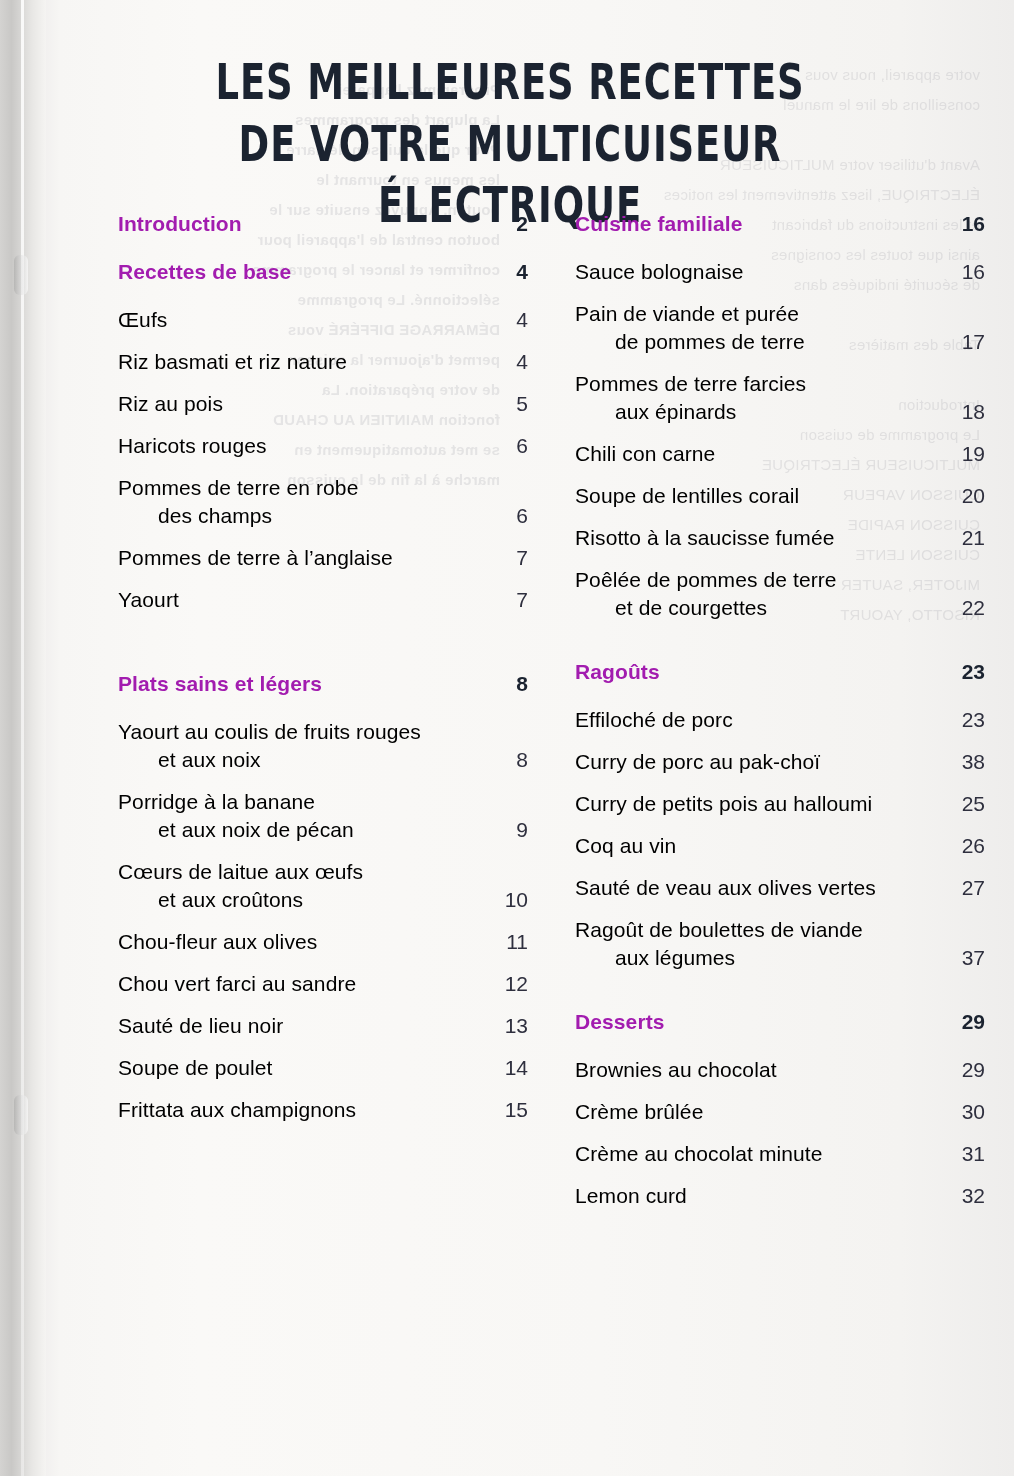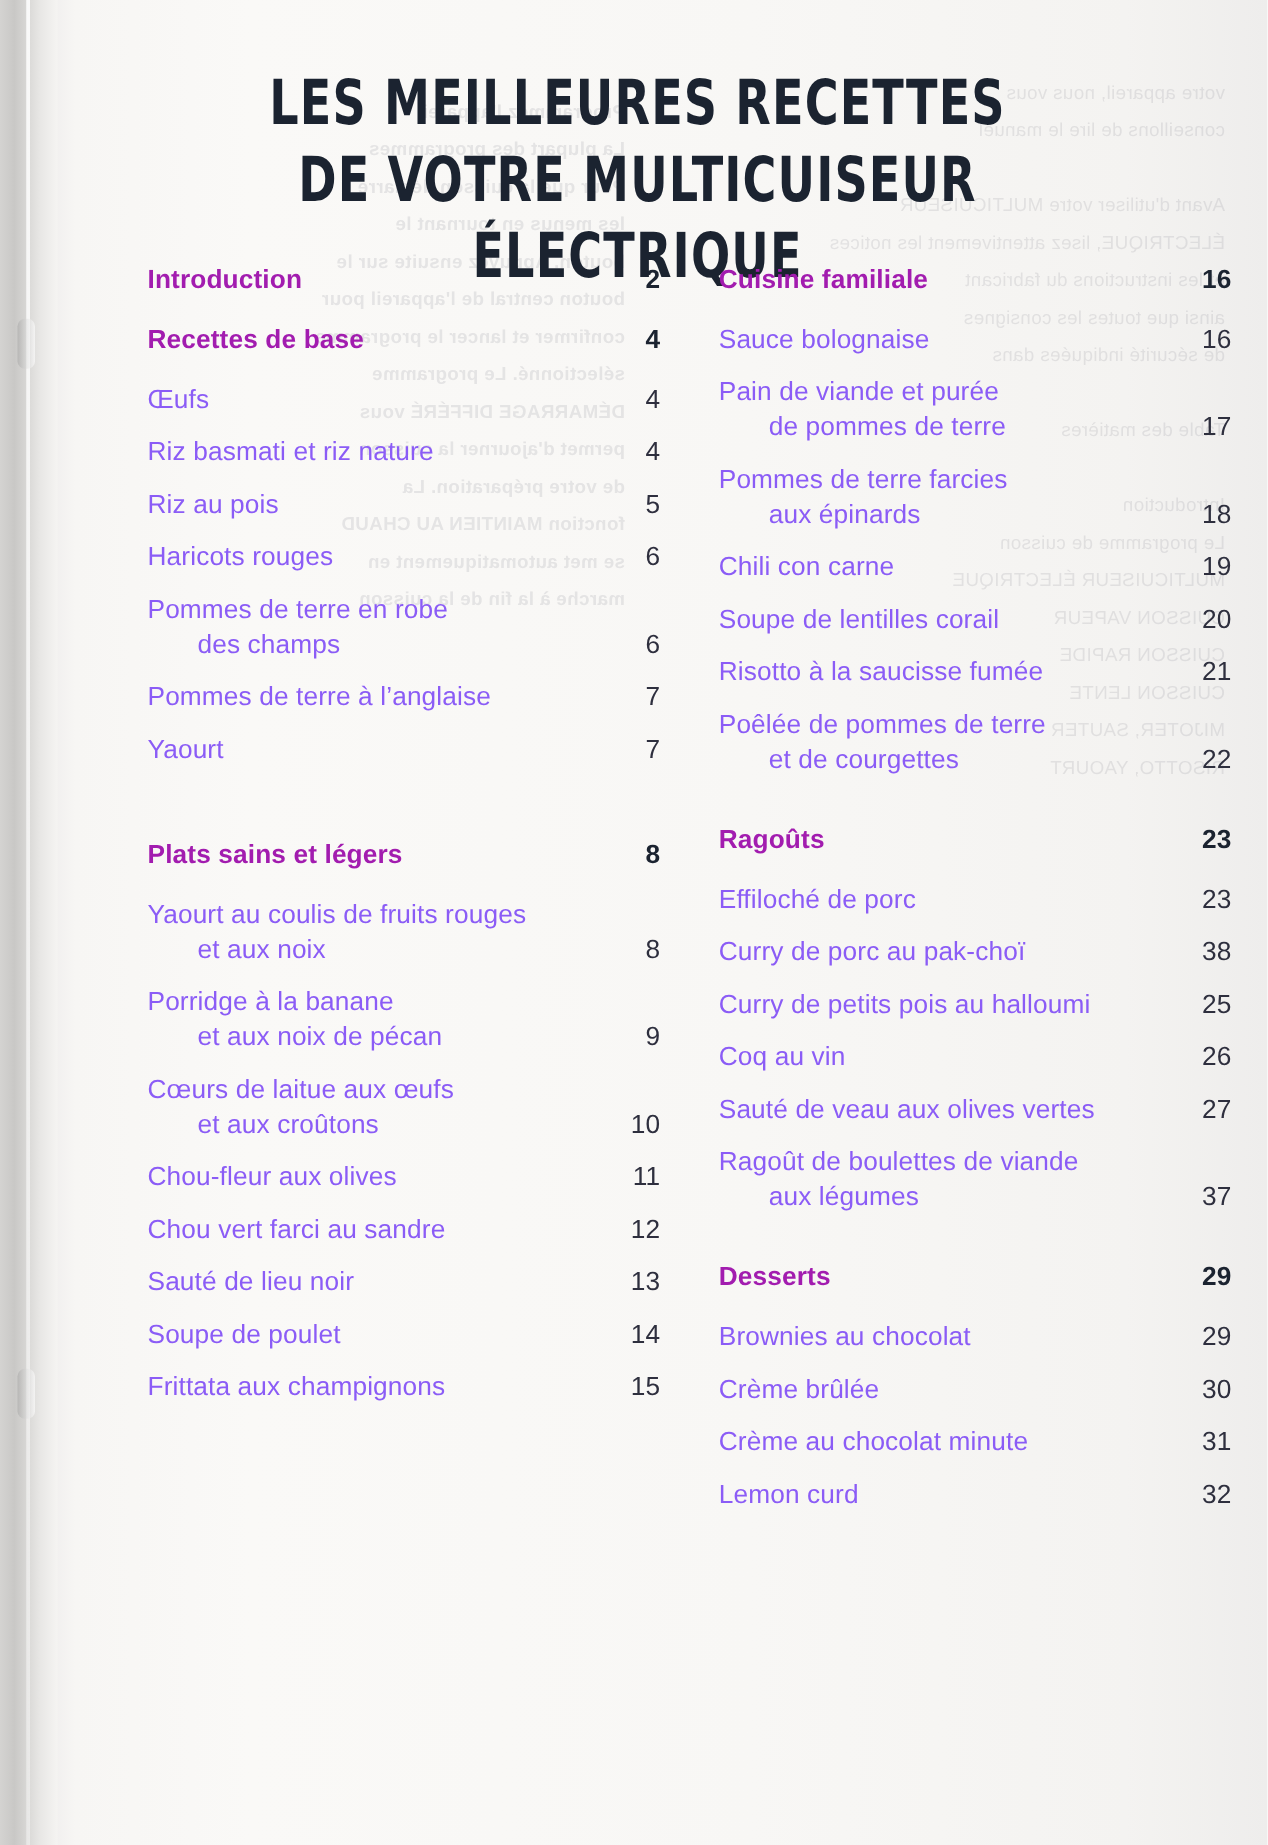--- a/index.html
+++ b/index.html
@@ -98,21 +98,21 @@
   .col-right { left: 575px; width: 410px; }
 
   .entry {
     position: relative;
     display: block;
     margin-bottom: 14px;
     min-height: 26px;
   }
   .entry .label {
     display: block;
-    color: #8b5cf6;
+    color: #000000;
     font-size: 21px;
     line-height: 28px;
     letter-spacing: 0.1px;
     padding-right: 60px;
   }
   .entry .label .cont {
     display: block;
     padding-left: 40px;
   }
   .entry .pg {

